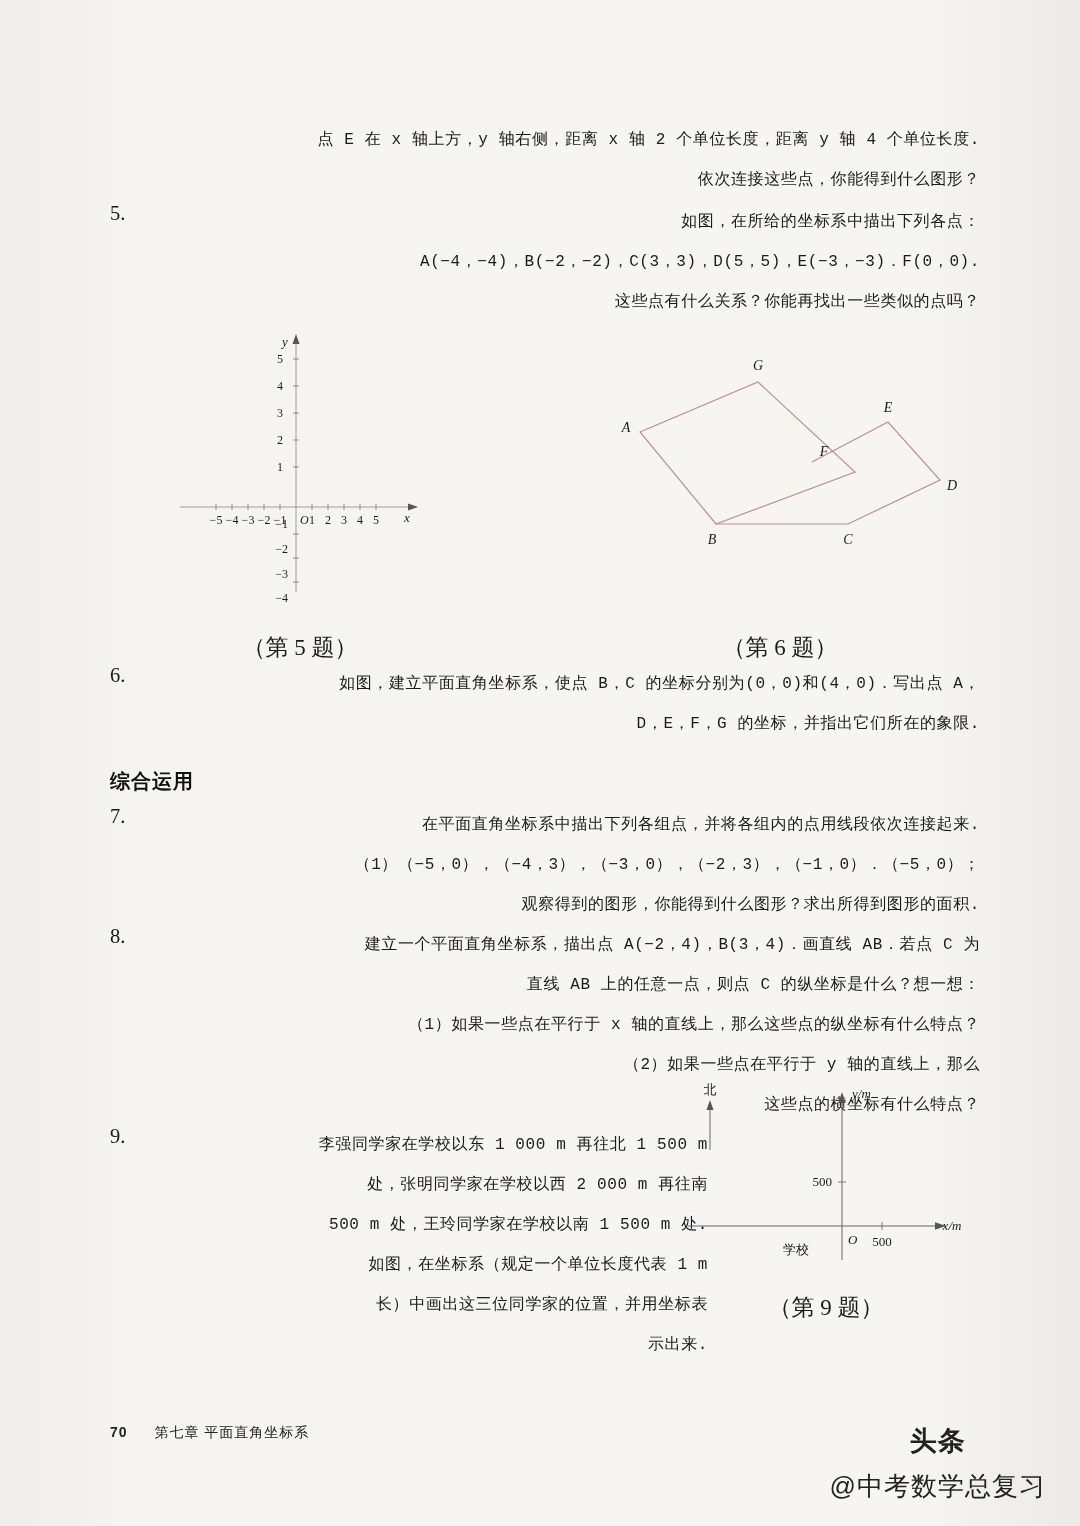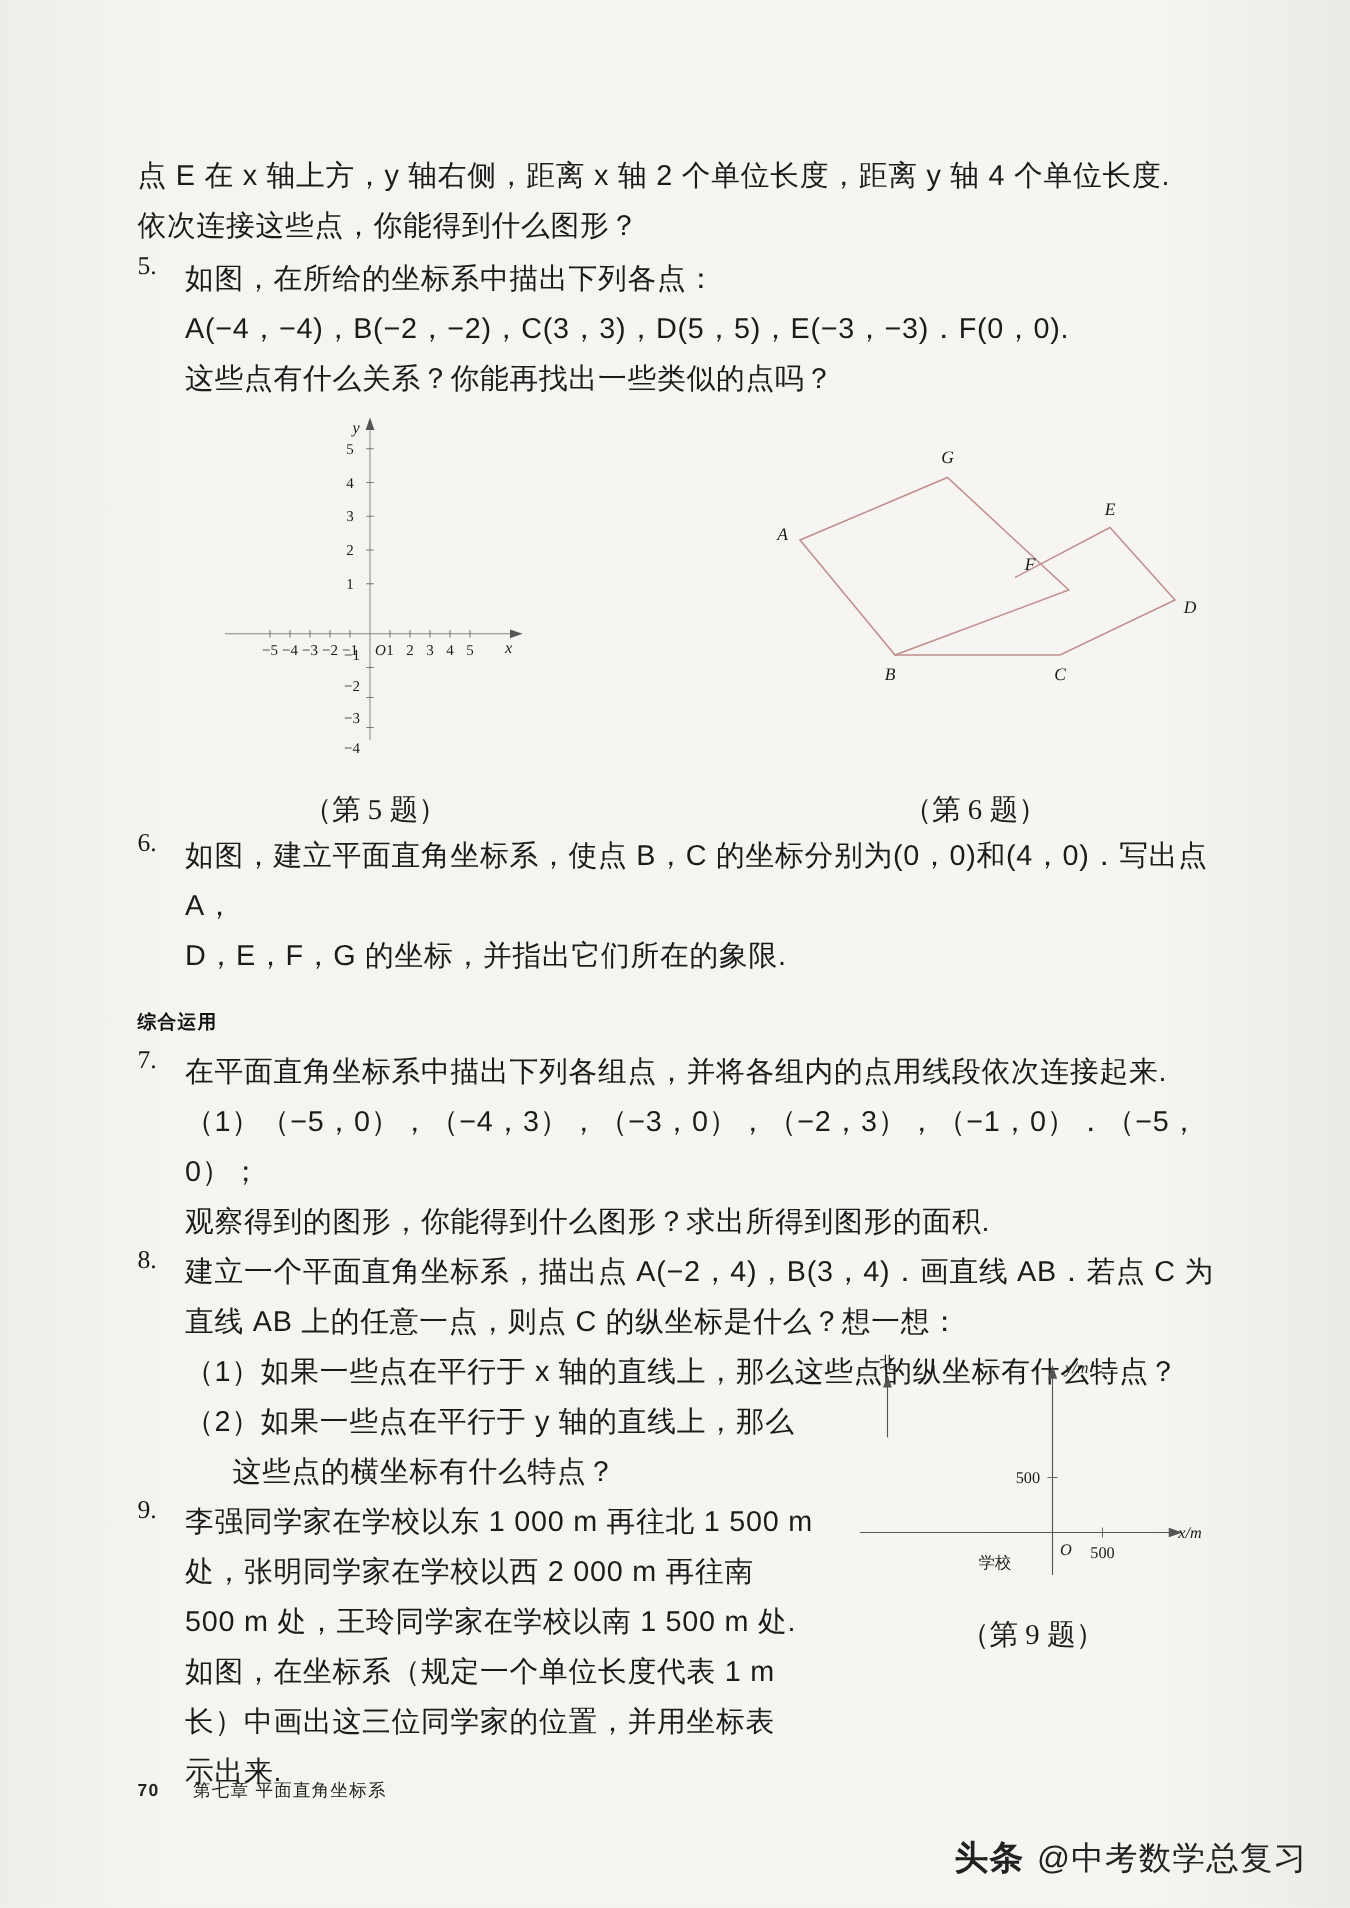--- a/index.html
+++ b/index.html
@@ -20,40 +20,41 @@
     inset: 0;
     background: linear-gradient(90deg,#efedea 0%, #f6f4f1 12%, #f7f5f2 85%, #eceae6 100%);
   }
   .content {
     position: absolute;
     left: 110px;
     top: 120px;
     width: 870px;
   }
   .line {
-    font-size: 23px;
+    font-size: 16px;
     line-height: 40px;
     letter-spacing: 0.6px;
     color: #1b1b1b;
-    font-family: Liberation Sans, sans-serif;
+    font-family: Liberation Mono, monospace;
+    text-align: right;
   }
   .num-item {
     position: relative;
     padding-left: 38px;
   }
   .num-item > .idx {
     position: absolute;
     left: 0;
     top: 0;
     font-size: 20.5px;
   }
   .sect-title {
     font-family: "Liberation Sans", sans-serif;
     font-weight: bold;
-    font-size: 15px;
+    font-size: 20px;
     letter-spacing: 1px;
     color: #111;
   }
   .fig-caption {
     font-size: 23px;
     text-align: center;
     color: #1b1b1b;
   }
   .footer {
     position: absolute;
@@ -70,20 +71,21 @@
     position: absolute;
     right: 34px;
     bottom: 22px;
     font-family: "Liberation Sans", sans-serif;
     font-size: 26px;
     color: #222;
     letter-spacing: 1px;
     display: flex;
     align-items: center;
     gap: 10px;
+    flex-direction: column;
   }
   .watermark .tt { font-weight: bold; font-size: 27px; }
   svg { display: block; }
   .figrow { position: relative; height: 330px; }
 </style>
 </head>
 <body>
 
 <div class="page">
 

